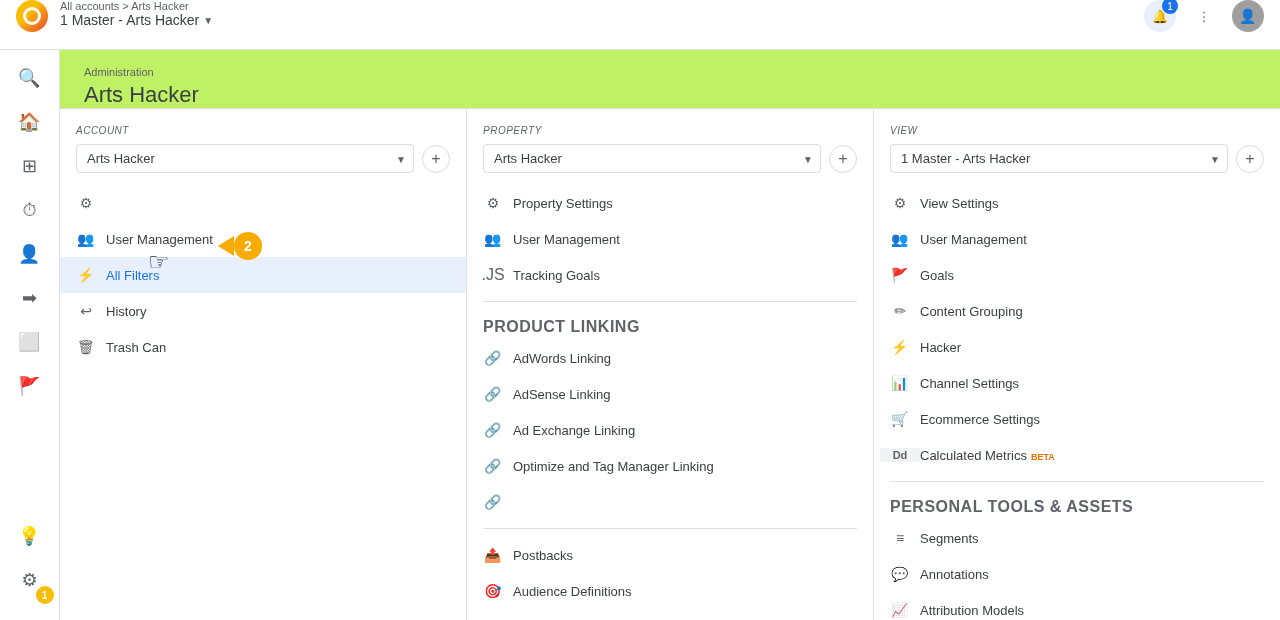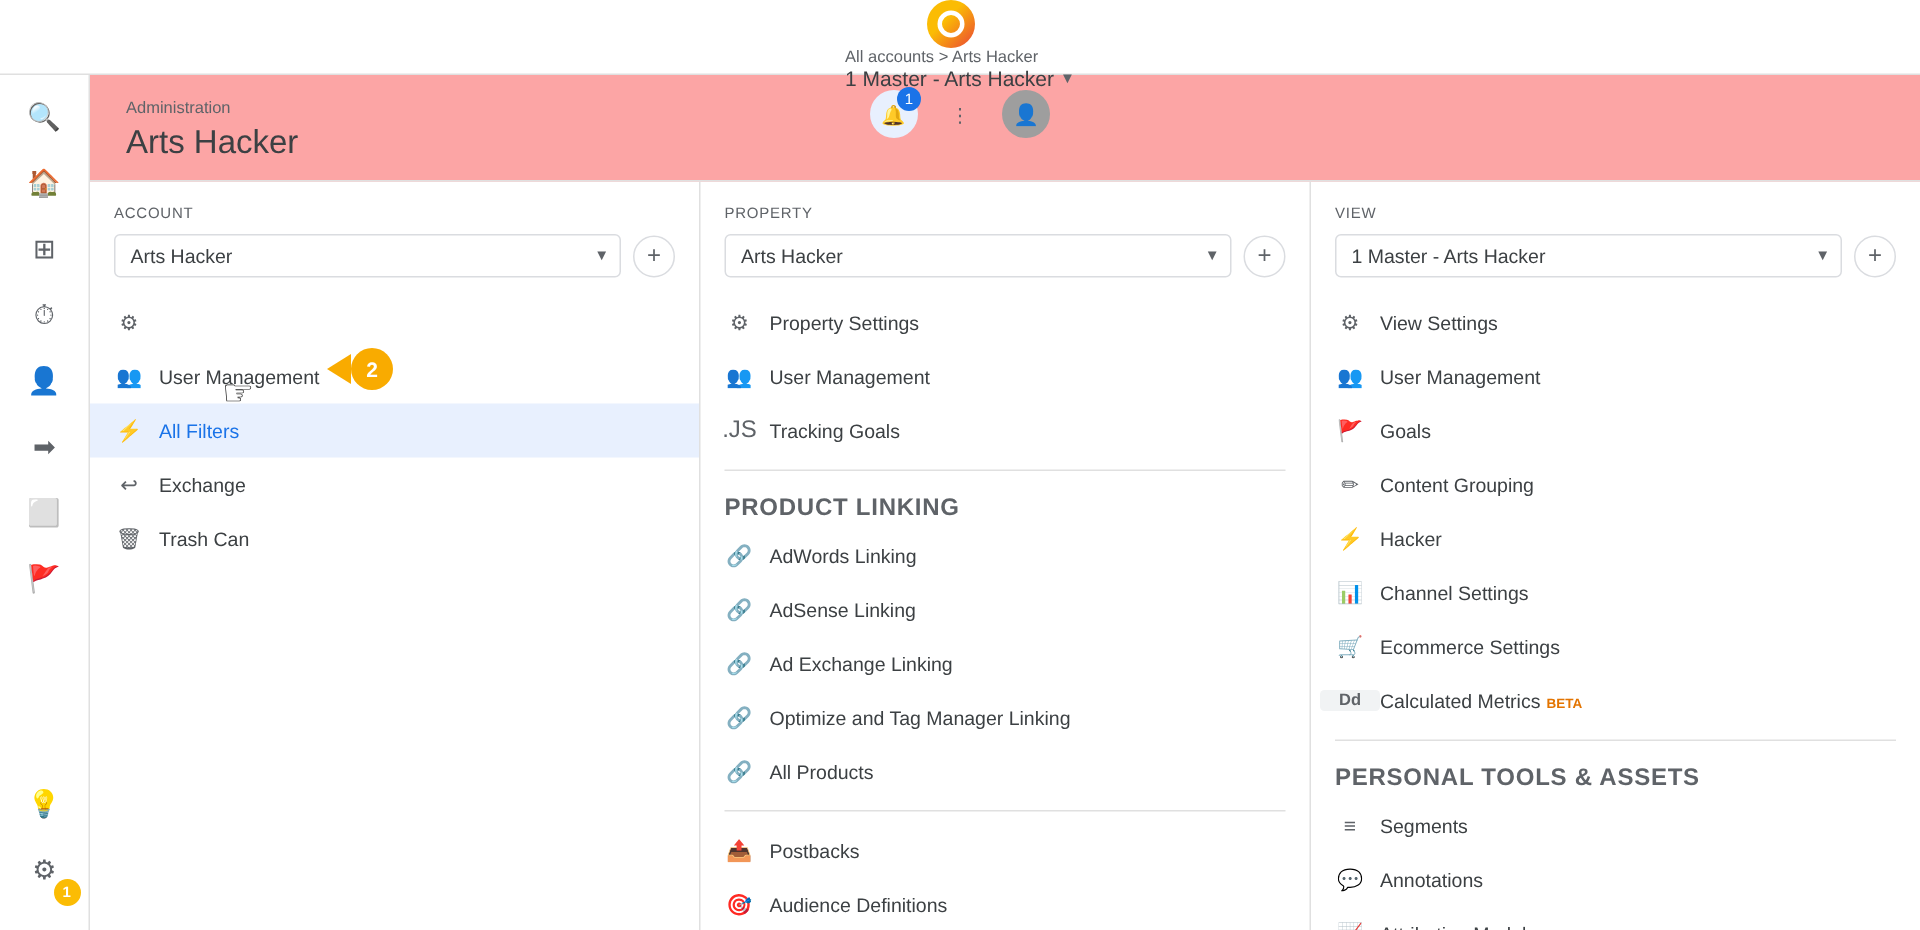--- a/index.html
+++ b/index.html
@@ -4,26 +4,25 @@
   <style>
     * { margin: 0; padding: 0; box-sizing: border-box; }
     body { font-family: Arial, sans-serif; font-size: 13px; color: #3c4043; background: #f1f3f4; width: 1280px; height: 620px; overflow: hidden; }
 
     
     .top-nav {
       height: 50px;
       background: #fff;
       border-bottom: 1px solid #e0e0e0;
       display: flex;
-      align-items: center;
+      align-items: flex-start;
       padding: 0 16px;
       position: fixed;
       top: 0; left: 0; right: 0;
       z-index: 100;
-      flex-direction: column;
     }
     .top-nav-logo {
       width: 32px; height: 32px;
       background: linear-gradient(135deg, #fbbc04 40%, #ea4335 100%);
       border-radius: 50%;
       display: flex; align-items: center; justify-content: center;
       margin-right: 12px;
       flex-shrink: 0;
     }
     .logo-inner {
@@ -130,23 +129,23 @@
 
     
     .main-content {
       flex: 1;
       background: #fff;
       overflow-y: auto;
       padding: 0;
     }
 
     .admin-header {
-      padding: 16px 24px 12px;
+      padding: 16px 24px 0;
       border-bottom: 1px solid #e0e0e0;
-      background: #fca5a5;
+      background: #bef264;
     }
     .admin-label {
       font-size: 11px;
       color: #5f6368;
       margin-bottom: 4px;
     }
     .admin-title {
       font-size: 22px;
       color: #3c4043;
       font-weight: 400;
@@ -167,20 +166,21 @@
 
     .col-header {
       padding: 0 16px 12px;
     }
     .col-label {
       font-size: 10px;
       color: #5f6368;
       text-transform: uppercase;
       letter-spacing: 0.5px;
       margin-bottom: 8px;
+      font-style: italic;
     }
     .col-select {
       width: 100%;
       padding: 6px 10px;
       border: 1px solid #dadce0;
       border-radius: 4px;
       font-size: 13px;
       color: #3c4043;
       background: #fff;
       appearance: none;
@@ -349,21 +349,21 @@
         <div class="menu-item">
           <span class="menu-item-icon">👥</span>
           <span class="menu-item-text">User Management</span>
         </div>
         <div class="menu-item active">
           <span class="menu-item-icon">⚡</span>
           <span class="menu-item-text">All Filters</span>
         </div>
         <div class="menu-item">
           <span class="menu-item-icon">↩</span>
-          <span class="menu-item-text">Exchange</span>
+          <span class="menu-item-text">History</span>
         </div>
         <div class="menu-item">
           <span class="menu-item-icon">🗑</span>
           <span class="menu-item-text">Trash Can</span>
         </div>
       </div>
 
       <div class="col">
         <div class="col-header">
           <div class="col-label">PROPERTY</div>
@@ -407,21 +407,20 @@
         <div class="menu-item">
           <span class="menu-item-icon">🔗</span>
           <span class="menu-item-text">Ad Exchange Linking</span>
         </div>
         <div class="menu-item">
           <span class="menu-item-icon">🔗</span>
           <span class="menu-item-text">Optimize and Tag Manager Linking</span>
         </div>
         <div class="menu-item">
           <span class="menu-item-icon">🔗</span>
-          <span class="menu-item-text">All Products</span>
         </div>
 
         <hr class="linking-separator">
 
         <div class="menu-item">
           <span class="menu-item-icon">📤</span>
           <span class="menu-item-text">Postbacks</span>
         </div>
         <div class="menu-item">
           <span class="menu-item-icon">🎯</span>

